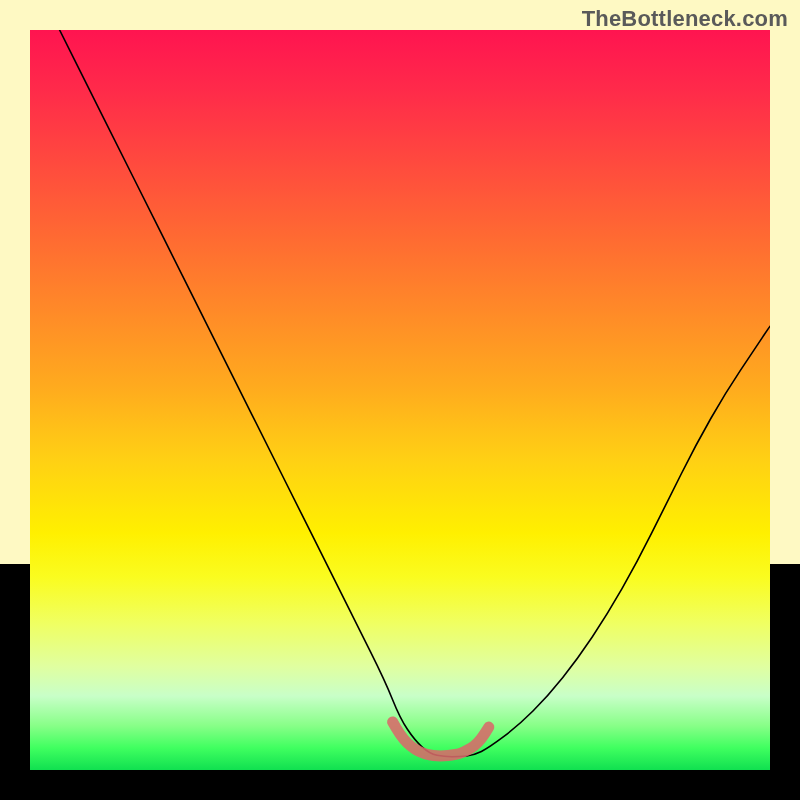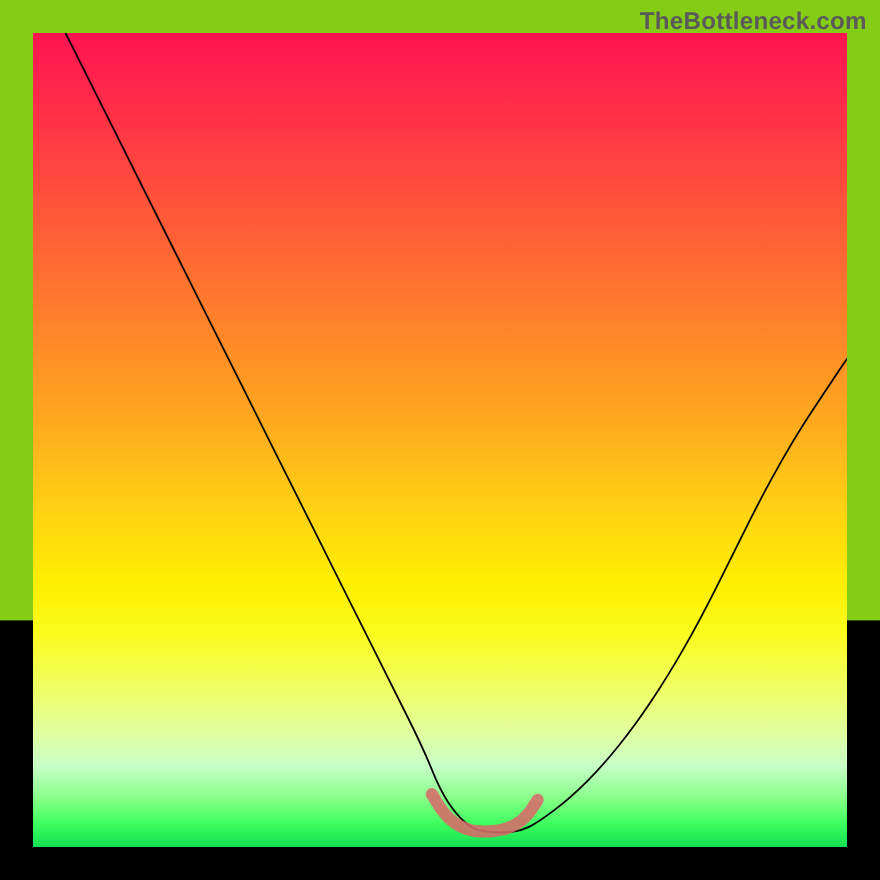--- a/index.html
+++ b/index.html
@@ -1,21 +1,21 @@
 <!DOCTYPE html>
 <html><head>
 <meta charset="utf-8">
 <style>
   * { margin: 0; padding: 0; box-sizing: border-box; }
   html, body { width: 800px; height: 800px; overflow: hidden; background: #000; }
   .chart-container {
     position: relative;
     width: 800px;
     height: 564px;
-    background: #84cc16;
+    background: #fef9c3;
   }
   .plot-area {
     position: absolute;
     left: 30px;
     top: 30px;
     width: 740px;
     height: 740px;
     background: linear-gradient(to bottom,
       #ff1450 0%,
       #ff2a4a 8%,

